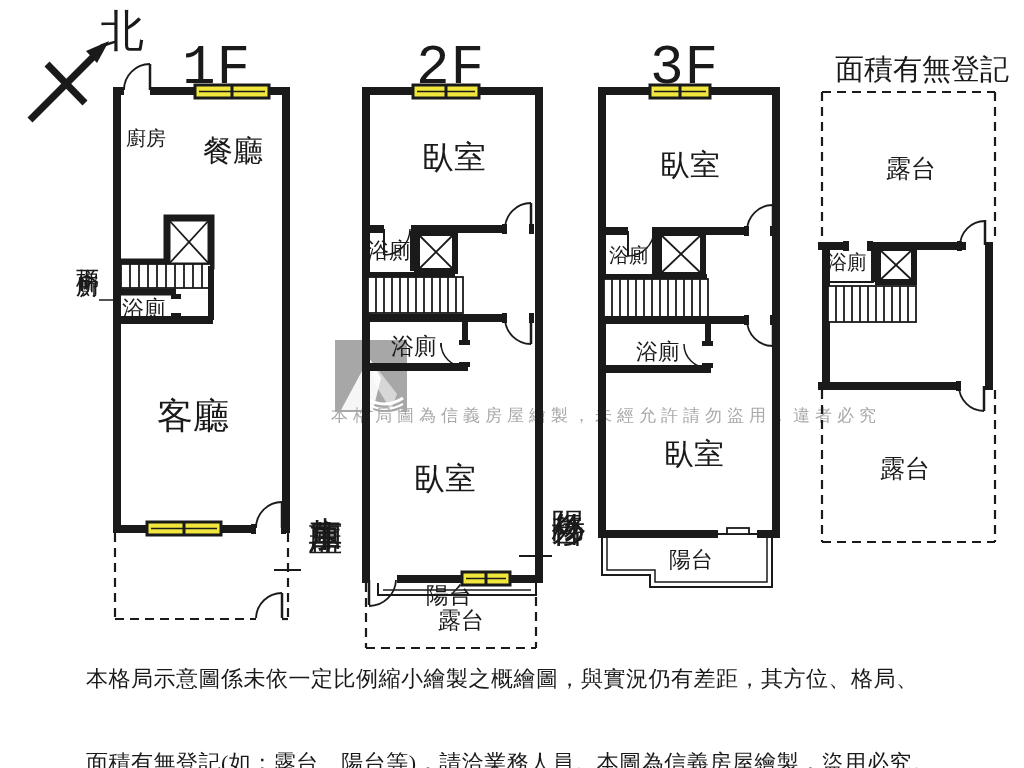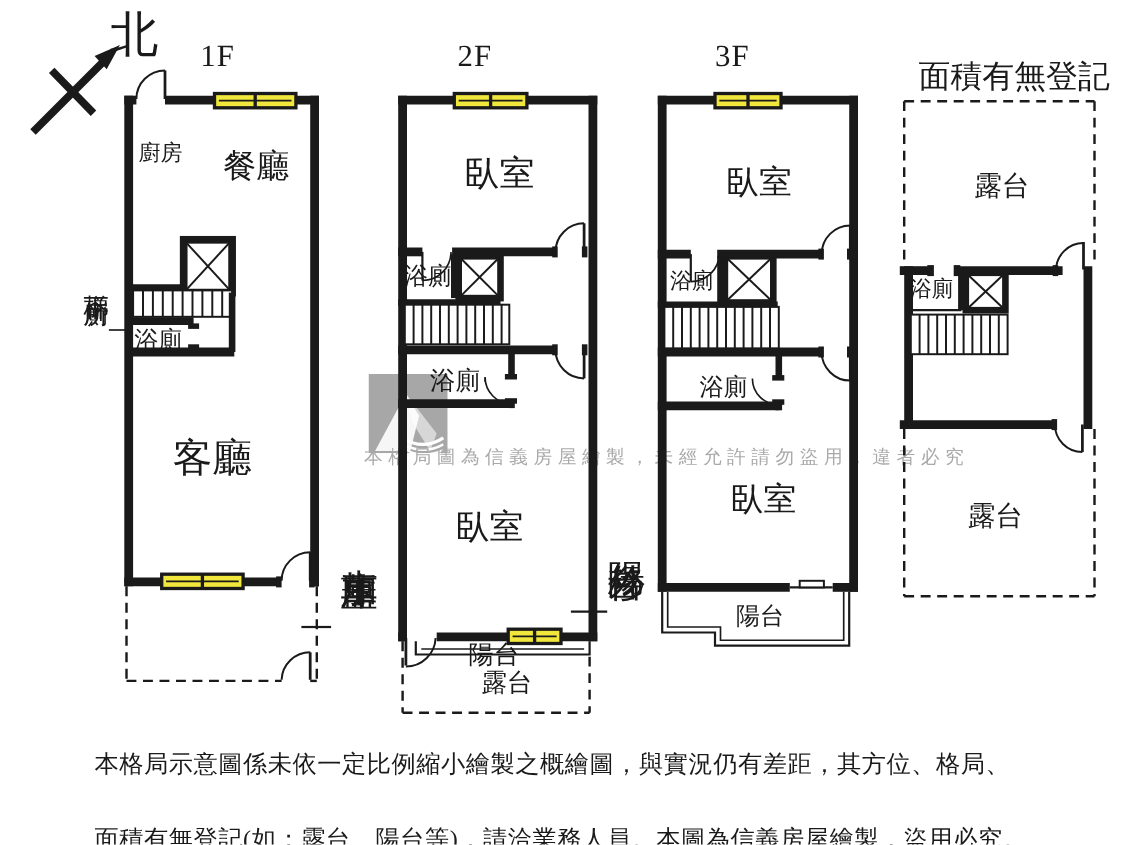--- a/index.html
+++ b/index.html
@@ -1,20 +1,20 @@
 <!DOCTYPE html>
 <html><head>
 <meta charset="utf-8">
 <style>
   html,body{margin:0;padding:0;background:#ffffff;}
   #canvas{position:relative;width:1024px;height:768px;background:#ffffff;overflow:hidden;
           font-family:"Liberation Serif","DejaVu Serif",serif;color:#1a1a1a;}
   #plan-svg{position:absolute;left:0;top:0;z-index:2;}
   .lbl{position:absolute;z-index:3;white-space:nowrap;color:#1a1a1a;}
-  .floor-title{font-size:28px;letter-spacing:1px;}
+  .floor-title{font-size:56px;letter-spacing:1px;font-family:Liberation Mono, monospace;}
   .vtext{writing-mode:vertical-rl;text-orientation:upright;}
   .wm{position:absolute;z-index:1;}
   #wm-brand{left:418px;top:330px;font-size:76px;letter-spacing:16px;color:#8f8f8f;font-weight:bold;}
   #wm-notice{left:331px;top:404px;font-size:17px;letter-spacing:5px;color:#a9a9a9;}
   #wm-logo{left:335px;top:340px;}
   .disc{position:absolute;left:86px;z-index:3;font-size:22px;letter-spacing:0.5px;}
 </style>
 </head>
 <body>
 
@@ -301,16 +301,16 @@
   <div class="lbl" style="left:609px;top:242px;font-size:20px;">浴廁</div>
   <div class="lbl" style="left:636px;top:337px;font-size:22px;">浴廁</div>
   <div class="lbl" style="left:664px;top:434px;font-size:30px;">臥室</div>
   <div class="lbl" style="left:669px;top:545px;font-size:22px;">陽台</div>
 
   <div class="lbl" style="left:835px;top:50px;font-size:29px;">面積有無登記</div>
   <div class="lbl" style="left:886px;top:152px;font-size:25px;">露台</div>
   <div class="lbl" style="left:827px;top:249px;font-size:20px;">浴廁</div>
   <div class="lbl" style="left:880px;top:452px;font-size:25px;">露台</div>
 
-  <div class="disc" style="top:680px;">本格局示意圖係未依一定比例縮小繪製之概繪圖，與實況仍有差距，其方位、格局、</div>
+  <div class="disc" style="top:664px;">本格局示意圖係未依一定比例縮小繪製之概繪圖，與實況仍有差距，其方位、格局、</div>
   <div class="disc" style="top:748px;">面積有無登記(如：露台、陽台等)，請洽業務人員。本圖為信義房屋繪製，盜用必究。</div>
 
 </div>
 
 </body></html>

